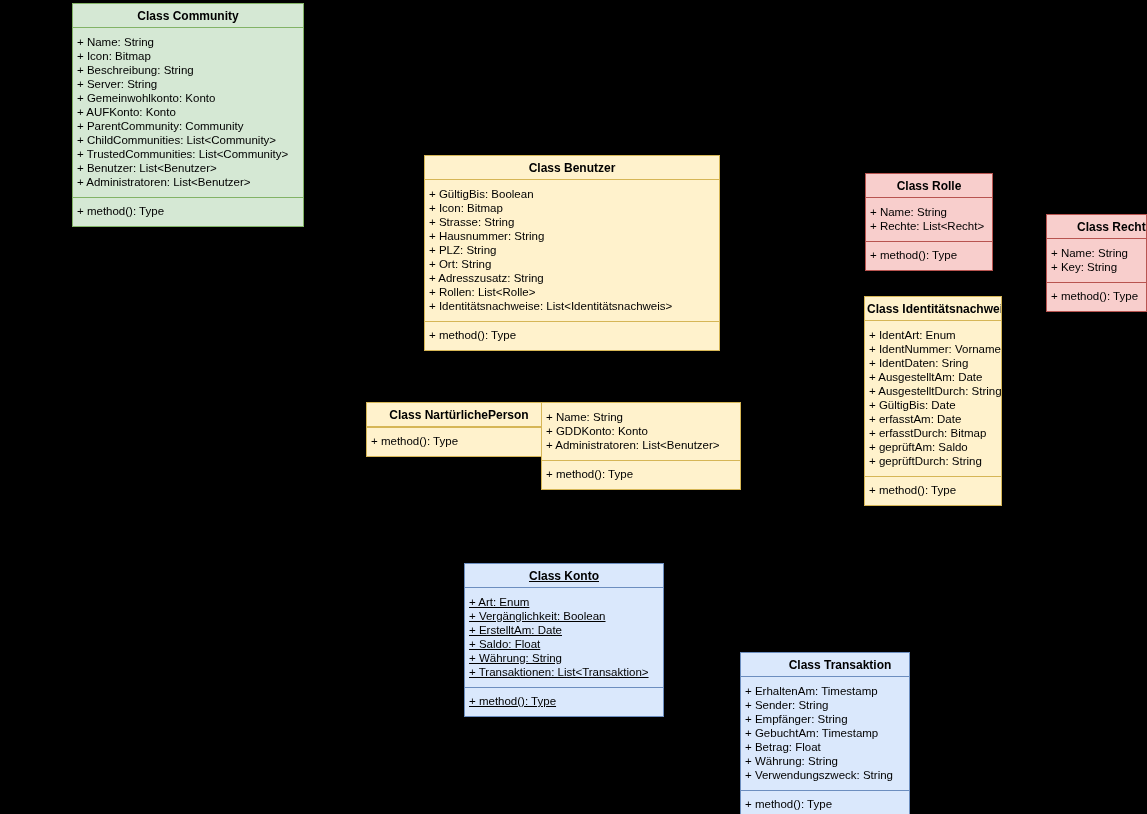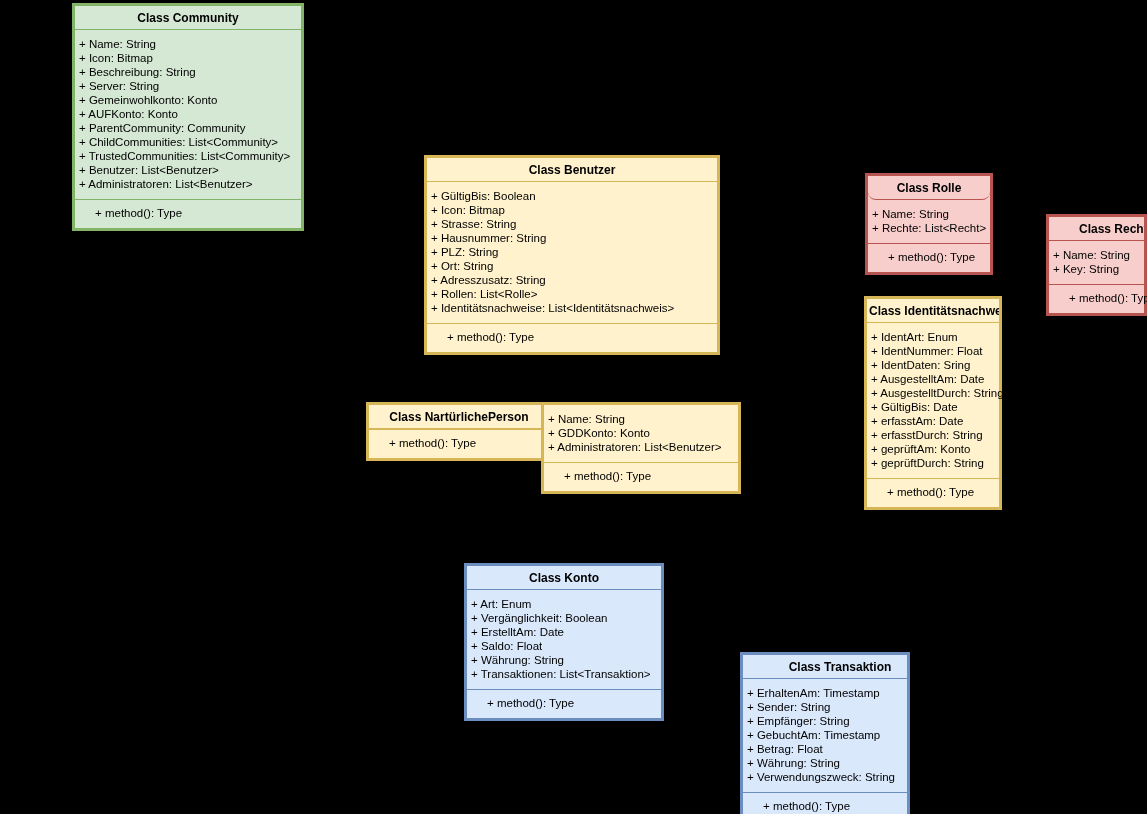--- a/index.html
+++ b/index.html
@@ -14,41 +14,41 @@
     position: relative;
     font-family: "Liberation Sans", sans-serif;
     color: #000000;
   }
   #canvas {
     position: absolute;
     inset: 0;
   }
   .class-box {
     position: absolute;
-    border: 3px solid #0369a1;
+    border: 1px solid #0369a1;
     box-sizing: border-box;
     font-size: 11.5px;
     line-height: 14px;
     color: #000000;
   }
   .class-title {
     font-weight: bold;
     font-size: 12px;
     text-align: center;
     padding: 5px 2px 4px 2px;
     border-bottom: 1px solid;
     white-space: nowrap;
     overflow: hidden;
   }
   .class-attrs {
     padding: 7px 0 8px 4px;
   }
   .class-methods {
     border-top: 1px solid;
-    padding: 6px 4px 8px 20px;
+    padding: 6px 4px 8px 4px;
   }
   .member-line {
     white-space: nowrap;
     line-height: 14px;
   }
 </style>
 </head>
 <body>
 
 <div id="canvas" style="background: rgb(0, 0, 0);">
@@ -82,21 +82,21 @@
         <div class="member-line">+ Ort: String</div>
         <div class="member-line">+ Adresszusatz: String</div>
         <div class="member-line">+ Rollen: List&lt;Rolle&gt;</div>
         <div class="member-line">+ Identitätsnachweise: List&lt;Identitätsnachweis&gt;</div>
       </div>
       <div class="class-methods" style="border-color: rgb(214, 182, 86);">
         <div class="member-line">+ method(): Type</div>
       </div>
     </div>
     <div class="class-box" style="left: 865px; top: 173px; width: 128px; background: rgb(248, 206, 204); border-color: rgb(184, 84, 80); color: rgb(0, 0, 0);">
-      <div class="class-title" style="border-color: rgb(184, 84, 80); border-radius: 8px;">Class Rolle</div>
+      <div class="class-title" style="border-color: rgb(184, 84, 80);">Class Rolle</div>
       <div class="class-attrs">
         <div class="member-line">+ Name: String</div>
         <div class="member-line">+ Rechte: List&lt;Recht&gt;</div>
       </div>
       <div class="class-methods" style="border-color: rgb(184, 84, 80);">
         <div class="member-line">+ method(): Type</div>
       </div>
     </div>
     <div class="class-box" style="left: 1046px; top: 214px; width: 101px; background: rgb(248, 206, 204); border-color: rgb(184, 84, 80); color: rgb(0, 0, 0);">
       <div class="class-title" style="border-color: rgb(184, 84, 80); padding-left: 30px;">Class Recht</div>
@@ -105,28 +105,28 @@
         <div class="member-line">+ Key: String</div>
       </div>
       <div class="class-methods" style="border-color: rgb(184, 84, 80);">
         <div class="member-line">+ method(): Type</div>
       </div>
     </div>
     <div class="class-box" style="left: 864px; top: 296px; width: 138px; background: rgb(255, 242, 204); border-color: rgb(214, 182, 86); color: rgb(0, 0, 0);">
       <div class="class-title" style="border-color: rgb(214, 182, 86);">Class Identitätsnachweis</div>
       <div class="class-attrs">
         <div class="member-line">+ IdentArt: Enum</div>
-        <div class="member-line">+ IdentNummer: Float</div>
+        <div class="member-line">+ IdentNummer: Vorname</div>
         <div class="member-line">+ IdentDaten: Sring</div>
         <div class="member-line">+ AusgestelltAm: Date</div>
         <div class="member-line">+ AusgestelltDurch: String</div>
         <div class="member-line">+ GültigBis: Date</div>
         <div class="member-line">+ erfasstAm: Date</div>
-        <div class="member-line">+ erfasstDurch: String</div>
-        <div class="member-line">+ geprüftAm: Konto</div>
+        <div class="member-line">+ erfasstDurch: Bitmap</div>
+        <div class="member-line">+ geprüftAm: Saldo</div>
         <div class="member-line">+ geprüftDurch: String</div>
       </div>
       <div class="class-methods" style="border-color: rgb(214, 182, 86);">
         <div class="member-line">+ method(): Type</div>
       </div>
     </div>
     <div class="class-box" style="left: 366px; top: 402px; width: 186px; background: rgb(255, 242, 204); border-color: rgb(214, 182, 86); color: rgb(0, 0, 0);">
       <div class="class-title" style="border-color: rgb(214, 182, 86);">Class NartürlichePerson</div>
       <div class="class-methods" style="border-color: rgb(214, 182, 86);">
         <div class="member-line">+ method(): Type</div>
@@ -135,21 +135,21 @@
     <div class="class-box" style="left: 541px; top: 402px; width: 200px; background: rgb(255, 242, 204); border-color: rgb(214, 182, 86); color: rgb(0, 0, 0);">
       <div class="class-attrs">
         <div class="member-line">+ Name: String</div>
         <div class="member-line">+ GDDKonto: Konto</div>
         <div class="member-line">+ Administratoren: List&lt;Benutzer&gt;</div>
       </div>
       <div class="class-methods" style="border-color: rgb(214, 182, 86);">
         <div class="member-line">+ method(): Type</div>
       </div>
     </div>
-    <div class="class-box" style="left: 464px; top: 563px; width: 200px; background: rgb(218, 232, 252); border-color: rgb(108, 142, 191); color: rgb(0, 0, 0);">
+    <div class="class-box" style="left: 464px; top: 563px; width: 200px; background: rgb(218, 232, 252); border-color: rgb(108, 142, 191); color: rgb(0, 0, 0); text-decoration: underline;">
       <div class="class-title" style="border-color: rgb(108, 142, 191);">Class Konto</div>
       <div class="class-attrs">
         <div class="member-line">+ Art: Enum</div>
         <div class="member-line">+ Vergänglichkeit: Boolean</div>
         <div class="member-line">+ ErstelltAm: Date</div>
         <div class="member-line">+ Saldo: Float</div>
         <div class="member-line">+ Währung: String</div>
         <div class="member-line">+ Transaktionen: List&lt;Transaktion&gt;</div>
       </div>
       <div class="class-methods" style="border-color: rgb(108, 142, 191);">

